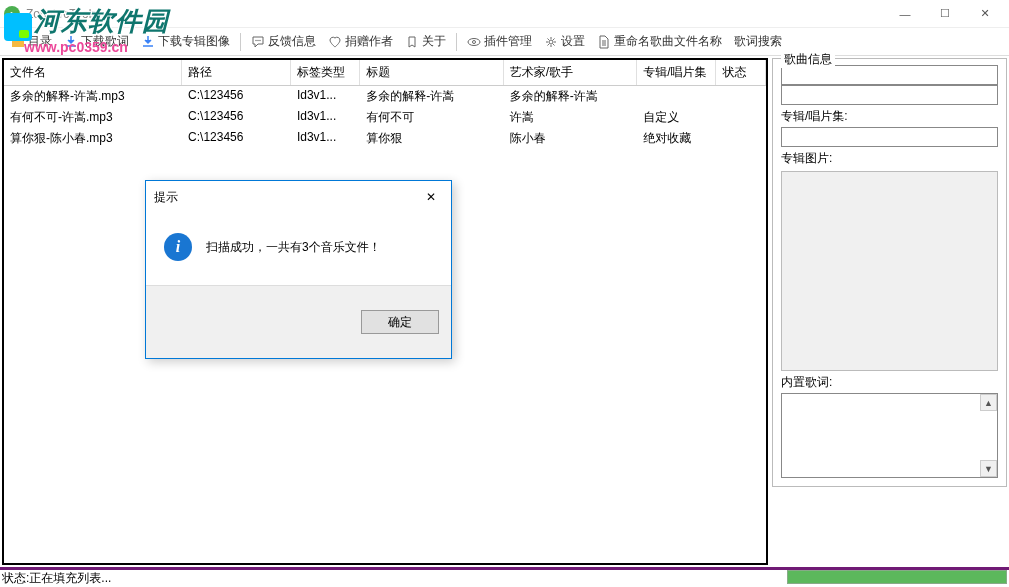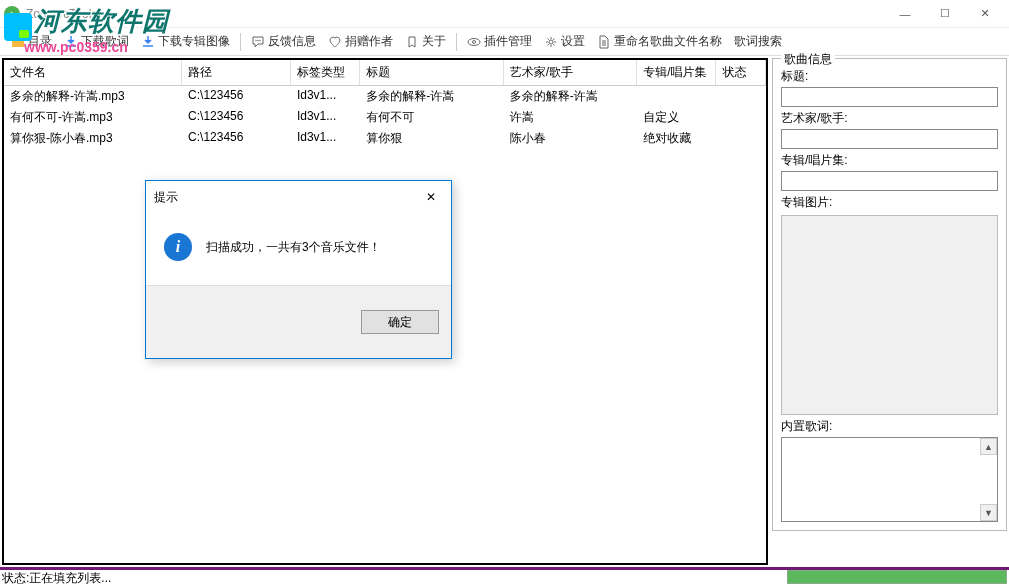--- a/index.html
+++ b/index.html
@@ -204,23 +204,21 @@
         <div class="td col-artist">陈小春</div>
         <div class="td col-album">绝对收藏</div>
         <div class="td col-status"></div>
       </div>
     </div>
   </div>
 
   <div class="side-panel">
     <div class="group" style="flex:0 0 auto">
       <span class="group-title">歌曲信息</span>
-      <div class="field-label">标题:</div>
       <input class="field-input" style="">
-      <div class="field-label">艺术家/歌手:</div>
       <input class="field-input" style="">
       <div class="field-label">专辑/唱片集:</div>
       <input class="field-input" style="">
       <div class="field-label">专辑图片:</div>
       <div class="album-art-box"></div>
       <div class="field-label">内置歌词:</div>
       <div class="lyrics-box">
         <div class="scroll-btns">
           <div class="sbtn">▲</div>
         </div>

